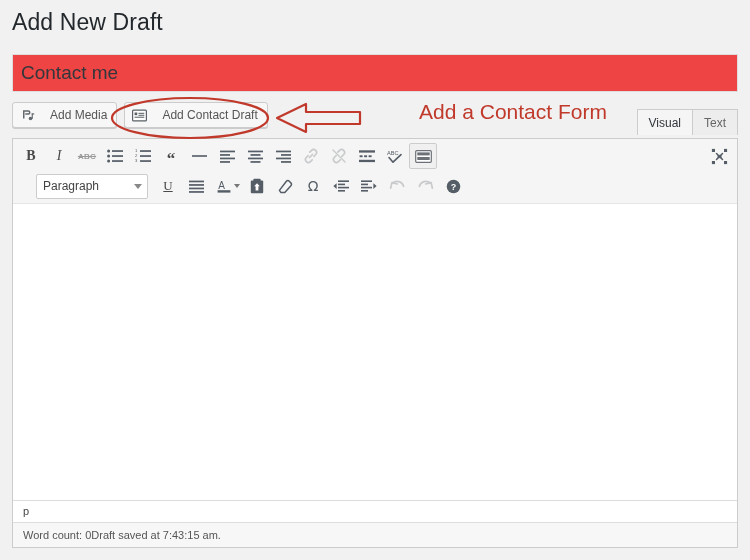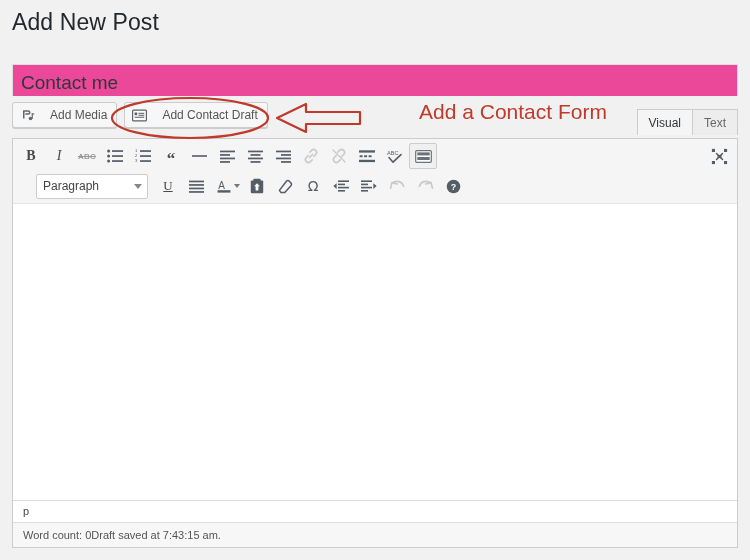--- a/index.html
+++ b/index.html
@@ -25,24 +25,24 @@
     font-weight: 400;
     color: #23282d;
     letter-spacing: 0.1px;
     line-height: 32px;
   }
 
   
   .title-wrap {
     position: absolute;
     left: 12px;
-    top: 64px;
+    top: 54px;
     width: 726px;
     height: 38px;
-    background: #ec4899;
+    background: #ef4444;
     border: 1px solid #ddd;
     box-sizing: border-box;
   }
   .title-input {
     width: 100%;
     height: 100%;
     border: 0;
     outline: none;
     background: transparent;
     font-family: "Liberation Sans", sans-serif;
@@ -260,21 +260,21 @@
     font-size: 21px;
     color: #c0392b;
     font-family: "Liberation Sans", sans-serif;
     white-space: nowrap;
     margin-left: 46px;
   }
 </style>
 </head>
 <body>
 
-<div class="page-title">Add New Post</div>
+<div class="page-title">Add New Draft</div>
 
 <div class="title-wrap">
   <input class="title-input" type="text" value="Contact me" style="">
 </div>
 
 <div class="editor-wrap">
 
   <div class="media-row">
     <div class="media-buttons">
 

